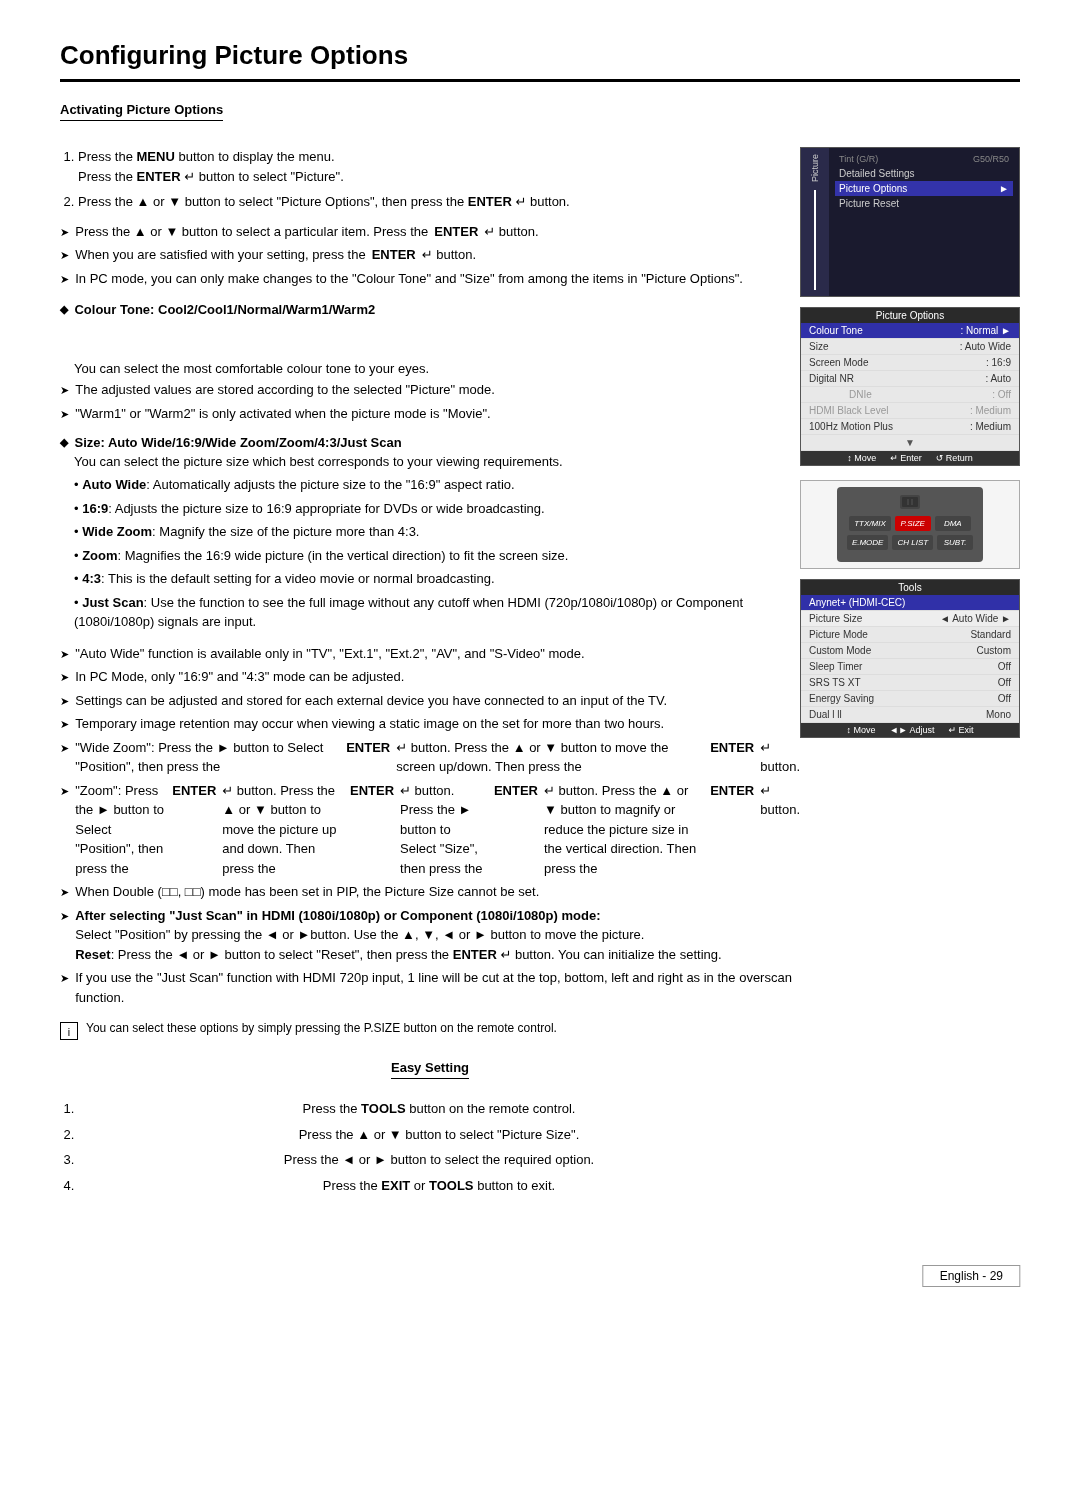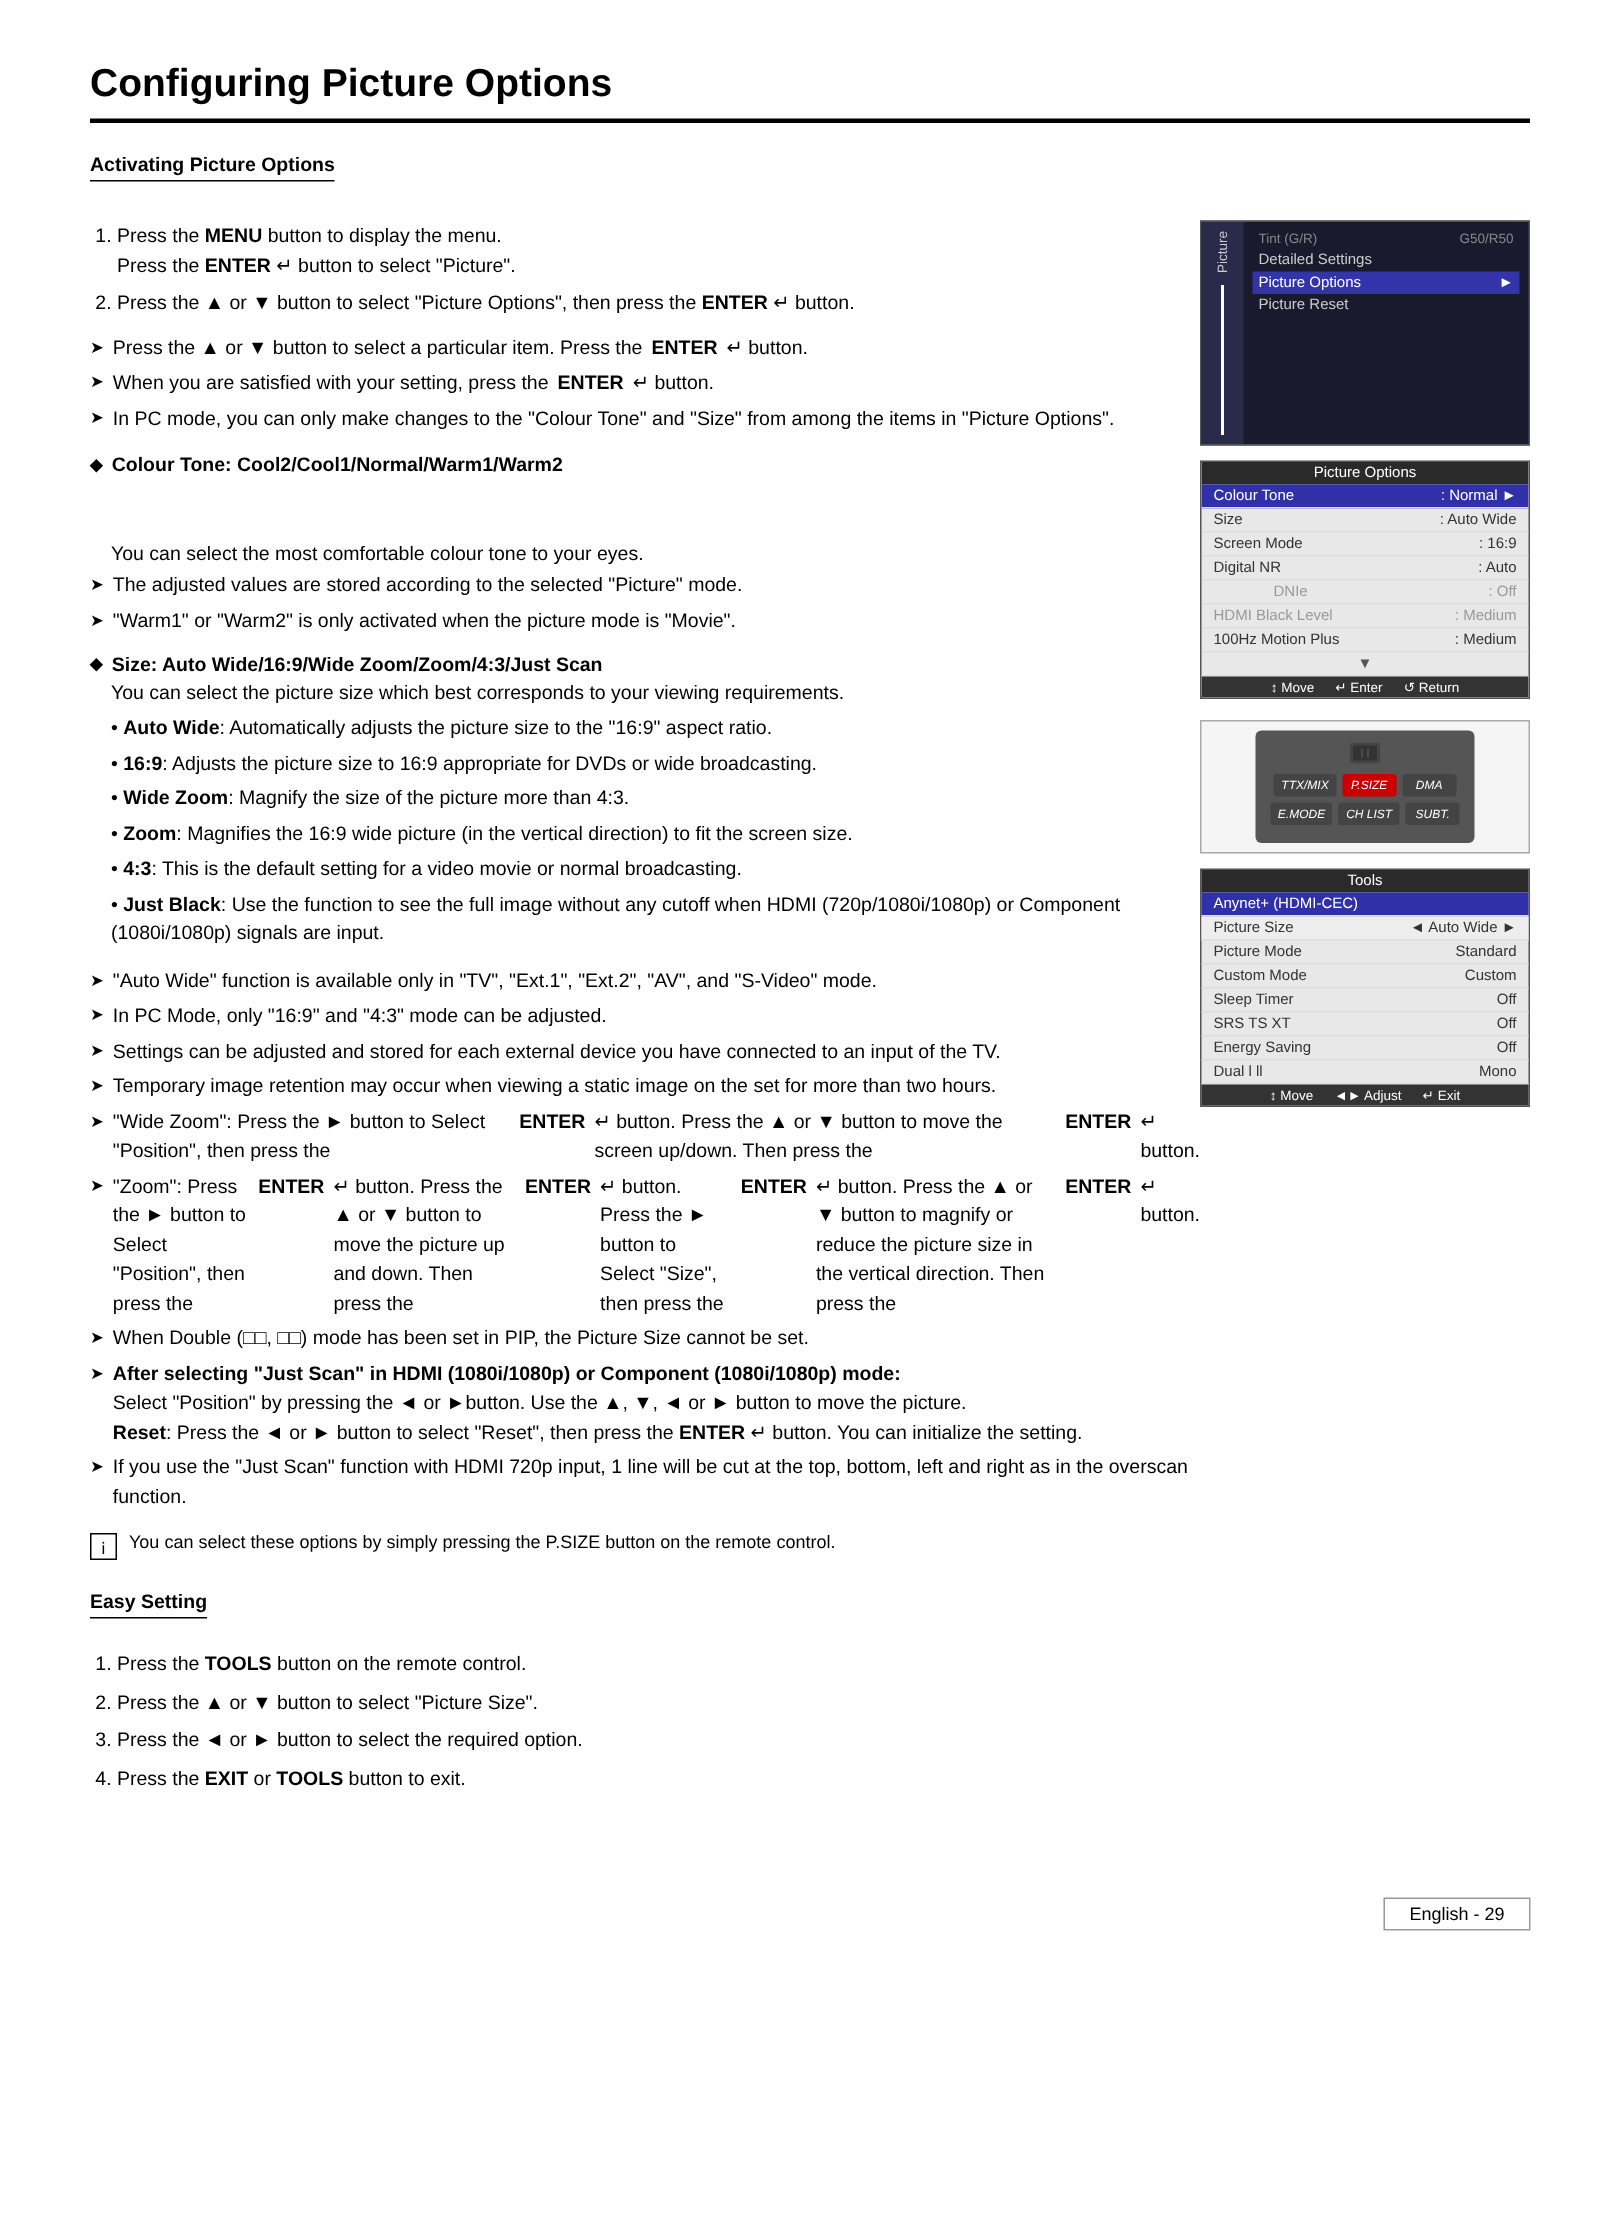--- a/index.html
+++ b/index.html
@@ -242,20 +242,21 @@
     
     .tools-screen {
       border: 1px solid #555;
       background: #e8e8e8;
       font-size: 10px;
       margin-top: 10px;
     }
 
     .easy-setting-section {
       margin-top: 20px;
+      text-align: center;
     }
 
     .page-footer {
       text-align: center;
       margin-top: 30px;
       border: 1px solid #999;
       display: inline-block;
       padding: 3px 16px;
       font-size: 12px;
       position: relative;
@@ -318,21 +319,21 @@
       <div class="bullet-header">
         <span>Size: Auto Wide/16:9/Wide Zoom/Zoom/4:3/Just Scan</span>
       </div>
       <div style="padding-left: 14px; margin-bottom: 6px;">You can select the picture size which best corresponds to your viewing requirements.</div>
       <ul class="sub-bullets">
         <li><b>Auto Wide</b>: Automatically adjusts the picture size to the "16:9" aspect ratio.</li>
         <li><b>16:9</b>: Adjusts the picture size to 16:9 appropriate for DVDs or wide broadcasting.</li>
         <li><b>Wide Zoom</b>: Magnify the size of the picture more than 4:3.</li>
         <li><b>Zoom</b>: Magnifies the 16:9 wide picture (in the vertical direction) to fit the screen size.</li>
         <li><b>4:3</b>: This is the default setting for a video movie or normal broadcasting.</li>
-        <li><b>Just Black</b>: Use the function to see the full image without any cutoff when HDMI (720p/1080i/1080p) or Component (1080i/1080p) signals are input.</li>
+        <li><b>Just Scan</b>: Use the function to see the full image without any cutoff when HDMI (720p/1080i/1080p) or Component (1080i/1080p) signals are input.</li>
       </ul>
     </div>
 
     <div class="full-width-notes">
       <div class="note-arrow">"Auto Wide" function is available only in "TV", "Ext.1", "Ext.2", "AV", and "S-Video" mode.</div>
       <div class="note-arrow">In PC Mode, only "16:9" and "4:3" mode can be adjusted.</div>
       <div class="note-arrow">Settings can be adjusted and stored for each external device you have connected to an input of the TV.</div>
       <div class="note-arrow">Temporary image retention may occur when viewing a static image on the set for more than two hours.</div>
       <div class="note-arrow">"Wide Zoom": Press the ► button to Select "Position", then press the <b>ENTER</b> ↵ button. Press the ▲ or ▼ button to move the screen up/down. Then press the <b>ENTER</b> ↵ button.</div>
       <div class="note-arrow">"Zoom": Press the ► button to Select "Position", then press the <b>ENTER</b> ↵ button. Press the ▲ or ▼ button to move the picture up and down. Then press the <b>ENTER</b> ↵ button. Press the ► button to Select "Size", then press the <b>ENTER</b> ↵ button. Press the ▲ or ▼ button to magnify or reduce the picture size in the vertical direction. Then press the <b>ENTER</b> ↵ button.</div>

